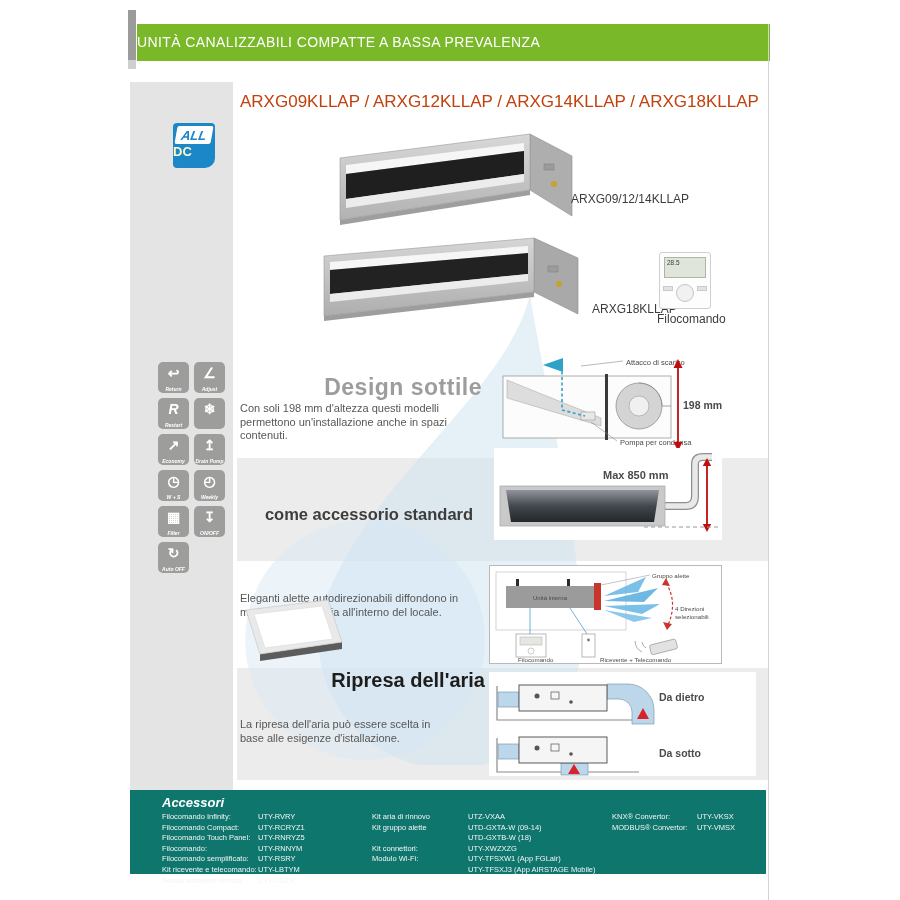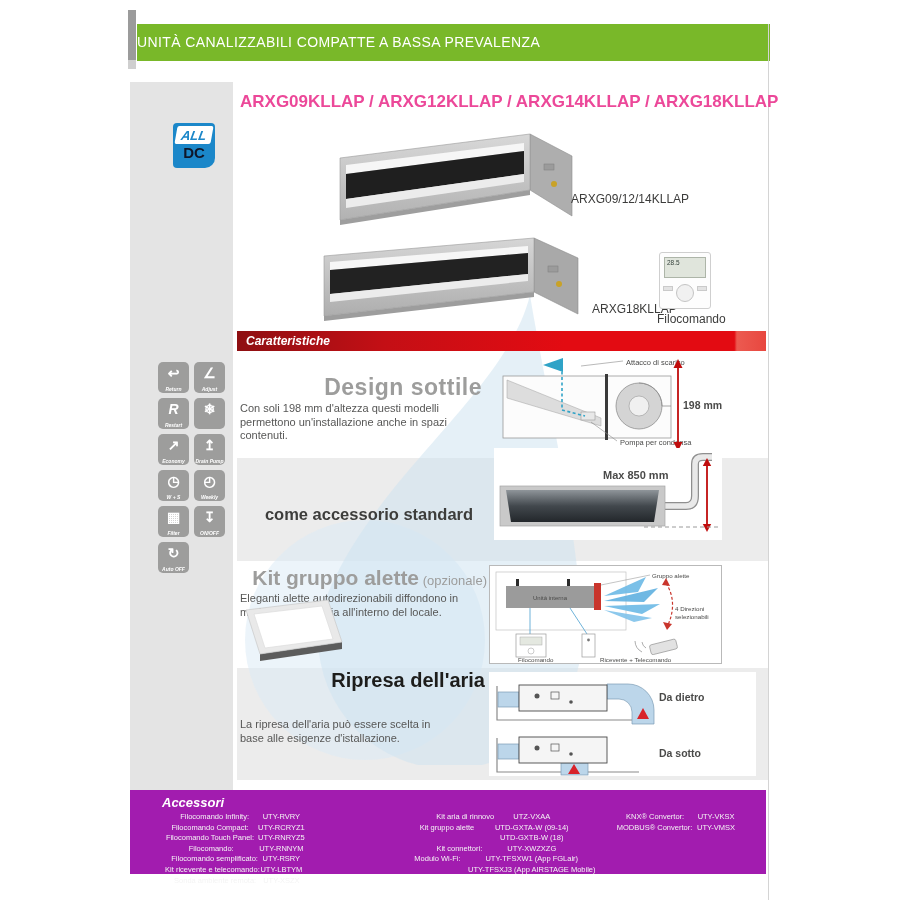--- a/index.html
+++ b/index.html
@@ -8,31 +8,31 @@
   .abs{position:absolute;}
 
   
   .left-tab{left:128px;top:10px;width:8px;height:50px;background:#9b9b9b;}
   .left-tab2{left:128px;top:60px;width:8px;height:9px;background:#cfcfcf;}
   .green-banner{left:137px;top:24px;width:633px;height:37px;background:#79b829;
      color:#ffffff;font-size:14px;line-height:37px;box-sizing:border-box;
      letter-spacing:.4px;}
   .right-line{left:768px;top:24px;width:1px;height:876px;background:#d4d4d4;}
 
-  .main-title{left:240px;top:92px;font-size:17px;font-weight:bold;color:#ec4899;}
+  .main-title{left:240px;top:92px;font-size:17px;font-weight:normal;color:#c2410c;}
 
   
   .sidebar{left:130px;top:82px;width:103px;height:708px;background:#e4e4e4;}
   .alldc{position:absolute;left:43px;top:41px;width:42px;height:45px;background:#1b87c9;
      border-radius:4px 4px 10px 4px;overflow:hidden;}
   .alldc-top{position:absolute;left:3px;top:3px;width:36px;height:18px;background:#ffffff;
      transform:skewX(-10deg);border-radius:2px;text-align:center;}
   .alldc-top span{font-size:13px;font-weight:bold;font-style:italic;color:#1b87c9;line-height:18px;}
-  .alldc-bottom{position:absolute;left:0;top:21px;width:100%;text-align:center;color:#0f172a;
-     font-size:15px;font-weight:bold;}
+  .alldc-bottom{position:absolute;left:0;top:21px;width:100%;text-align:left;color:#fef9c3;
+     font-size:13px;font-weight:bold;}
   .icon{position:absolute;width:31px;height:31px;background:#9d9d9c;border-radius:5px;}
   .icon-glyph{position:absolute;left:0;top:0;width:100%;height:24px;color:#fff;font-size:14px;
      line-height:22px;text-align:center;font-weight:bold;}
   .icon-label{position:absolute;left:0;bottom:1px;width:100%;text-align:center;color:#fff;
      font-size:5px;font-style:italic;font-weight:bold;white-space:nowrap;}
 
   
   .plabel{font-size:12px;color:#3c3c3b;}
 
   
@@ -55,24 +55,24 @@
 
   
   .sec-title-gray{font-weight:bold;color:#9d9d9c;}
   .sec-title-dark{font-weight:bold;color:#3d3d3b;}
   .sec-body{font-size:11px;color:#575756;line-height:13.5px;text-align:left;}
   .white-box{background:#ffffff;}
 
   .watermark{pointer-events:none;}
 
   
-  .footer{left:130px;top:790px;width:636px;height:84px;background:#a21caf;color:#f4f4f4;}
+  .footer{left:130px;top:790px;width:636px;height:84px;background:#0f766e;color:#f4f4f4;}
   .footer-heading{position:absolute;left:32px;top:5px;font-size:13px;font-weight:bold;font-style:italic;color:#fff;}
   .f-col{position:absolute;top:22px;}
-  .f-row{height:10.6px;line-height:10.6px;font-size:7.5px;white-space:nowrap;text-align:center;}
+  .f-row{height:10.6px;line-height:10.6px;font-size:7.5px;white-space:nowrap;}
   .f-label{display:inline-block;}
   .c1 .f-label{width:96px;}
   .c2 .f-label{width:96px;}
   .c3 .f-label{width:85px;}
 
   svg{font-family:"Liberation Sans",sans-serif;}
   svg text{fill:#4a4a49;}
 </style>
 </head>
 <body>
@@ -184,23 +184,20 @@
   <div class="abs plabel" style="left:592px;top:302px">ARXG18KLLAP</div>
 
   <div class="abs remote">
     <div class="remote-screen"><span>28.5</span></div>
     <div class="remote-dial"></div>
     <div class="remote-btn" style="left:3px;top:33px"></div>
     <div class="remote-btn" style="right:3px;top:33px"></div>
   </div>
   <div class="abs plabel" style="left:657px;top:312px;width:56px;text-align:center">Filocomando</div>
 
-  <div class="abs red-banner">
-    <span>Caratteristiche</span>
-  </div>
 
   <div class="abs sec-title-gray" style="left:240px;top:374px;width:242px;text-align:right;font-size:23px;letter-spacing:.5px">Design sottile</div>
   <div class="abs sec-body" style="left:240px;top:402px;width:247px">
     <span>Con soli 198 mm d'altezza questi modelli</span><br>
     <span>permettono un'installazione anche in spazi contenuti.</span>
   </div>
   <svg class="abs" style="left:497px;top:356px" width="230" height="98" viewBox="0 0 230 98">
     <rect x="6" y="20" width="168" height="62" fill="#fcfcfc" stroke="#9a9a9a" stroke-width="0.8"></rect>
     <polygon points="10,24 104,62 104,70 10,42" fill="#dddddd" stroke="#a0a0a0" stroke-width="0.5"></polygon>
     <rect x="108" y="18" width="3" height="66" fill="#3a3a3a"></rect>
@@ -239,23 +236,20 @@
       <rect x="6" y="38" width="165" height="40" fill="#c9c9c9" stroke="#a5a5a5" stroke-width="0.7"></rect>
       <polygon points="12,42 165,42 160,74 17,74" fill="url(#gu)"></polygon>
       <text x="109" y="31" font-size="11" font-weight="bold" fill="#c00d0d">Max 850 mm</text>
       <line x1="213" y1="16" x2="213" y2="78" stroke="#c00d0d" stroke-width="1.8"></line>
       <polygon points="213,10 208.8,18 217.2,18" fill="#c00d0d"></polygon>
       <polygon points="213,84 208.8,76 217.2,76" fill="#c00d0d"></polygon>
       <line x1="150" y1="79" x2="226" y2="79" stroke="#9a9a9a" stroke-width="1" stroke-dasharray="4,3"></line>
     </svg>
   </div>
 
-  <div class="abs" style="left:240px;top:566px;width:247px;text-align:right">
-    <span class="sec-title-gray" style="font-size:21px">Kit gruppo alette</span><span class="sec-title-gray" style="font-size:13px;font-weight:normal"> (opzionale)</span>
-  </div>
   <div class="abs sec-body" style="left:240px;top:592px;width:247px">
     <span>Eleganti alette autodirezionabili diffondono in</span><br>
     <span>modo uniforme l'aria all'interno del locale.</span>
   </div>
   <svg class="abs" style="left:242px;top:596px" width="106" height="66" viewBox="0 0 106 66">
     <polygon points="18,58 100,46 100,53 18,65" fill="#5c5c5c"></polygon>
     <polygon points="4,14 86,4 100,46 18,58" fill="#e9e9e9" stroke="#c9c9c9" stroke-width="0.7"></polygon>
     <polygon points="12,18 80,10 91,43 23,52" fill="#ffffff" stroke="#dddddd" stroke-width="0.7"></polygon>
   </svg>
   <div class="abs" style="left:489px;top:565px;width:233px;height:99px;border:1px solid #b9b9b9;background:#fff;box-sizing:border-box">

